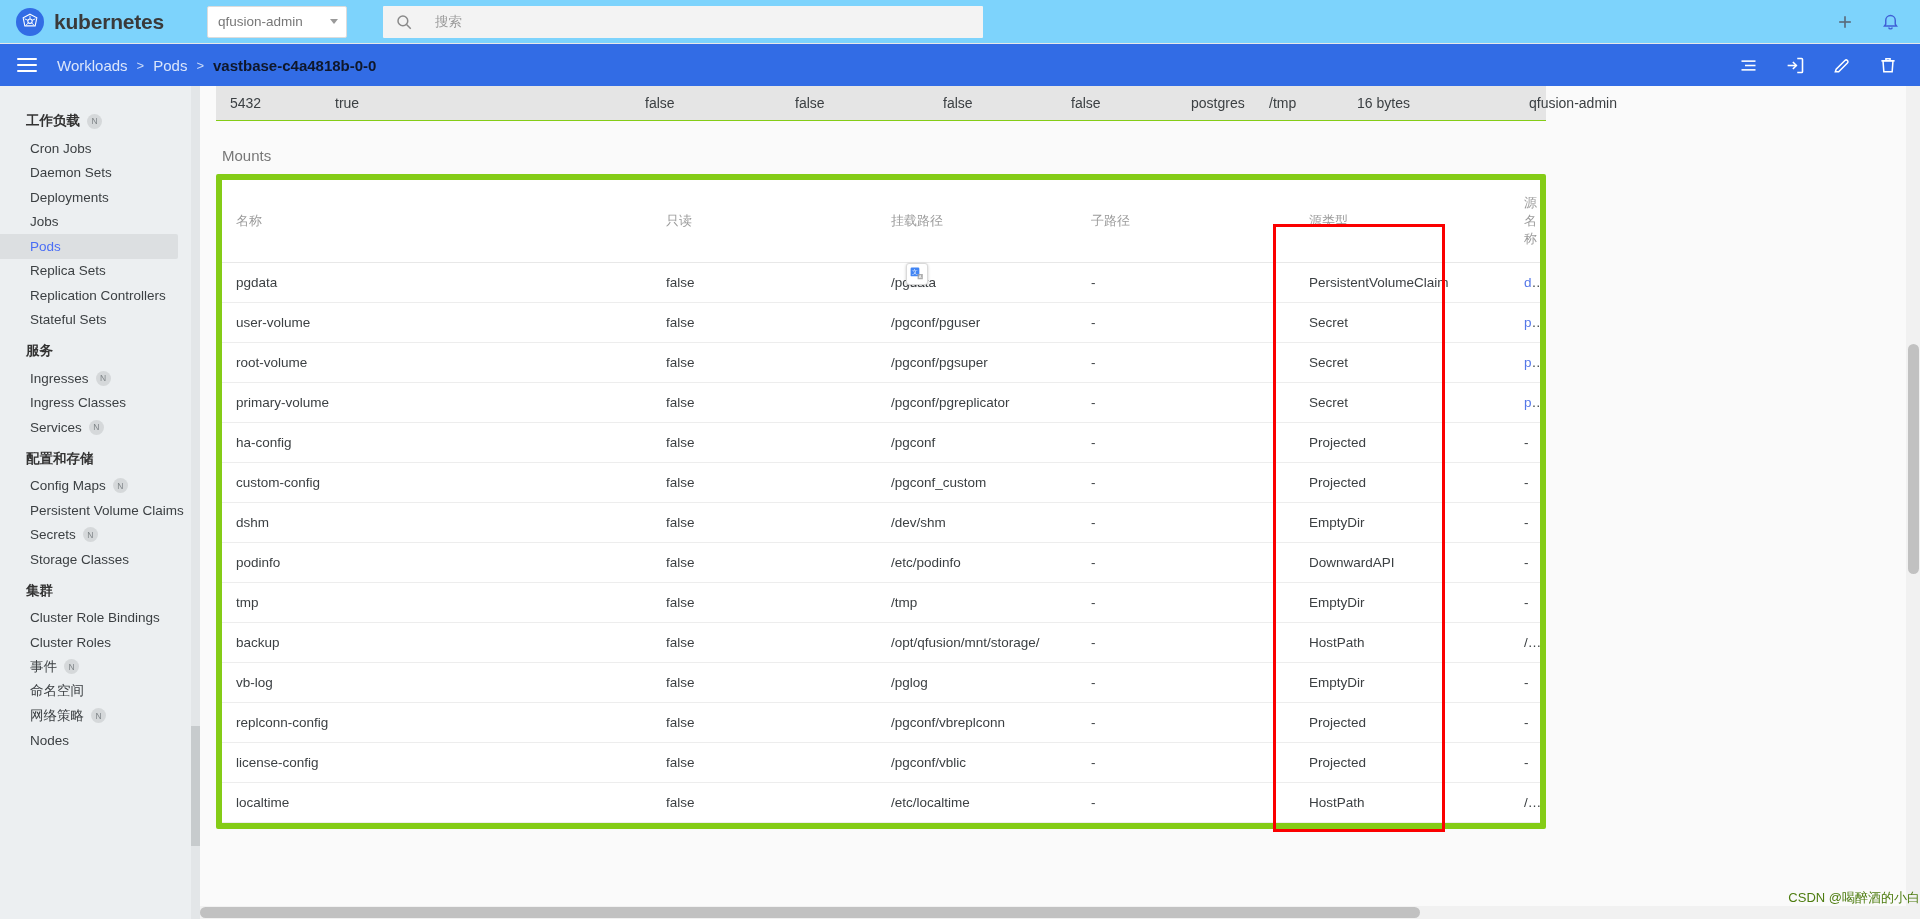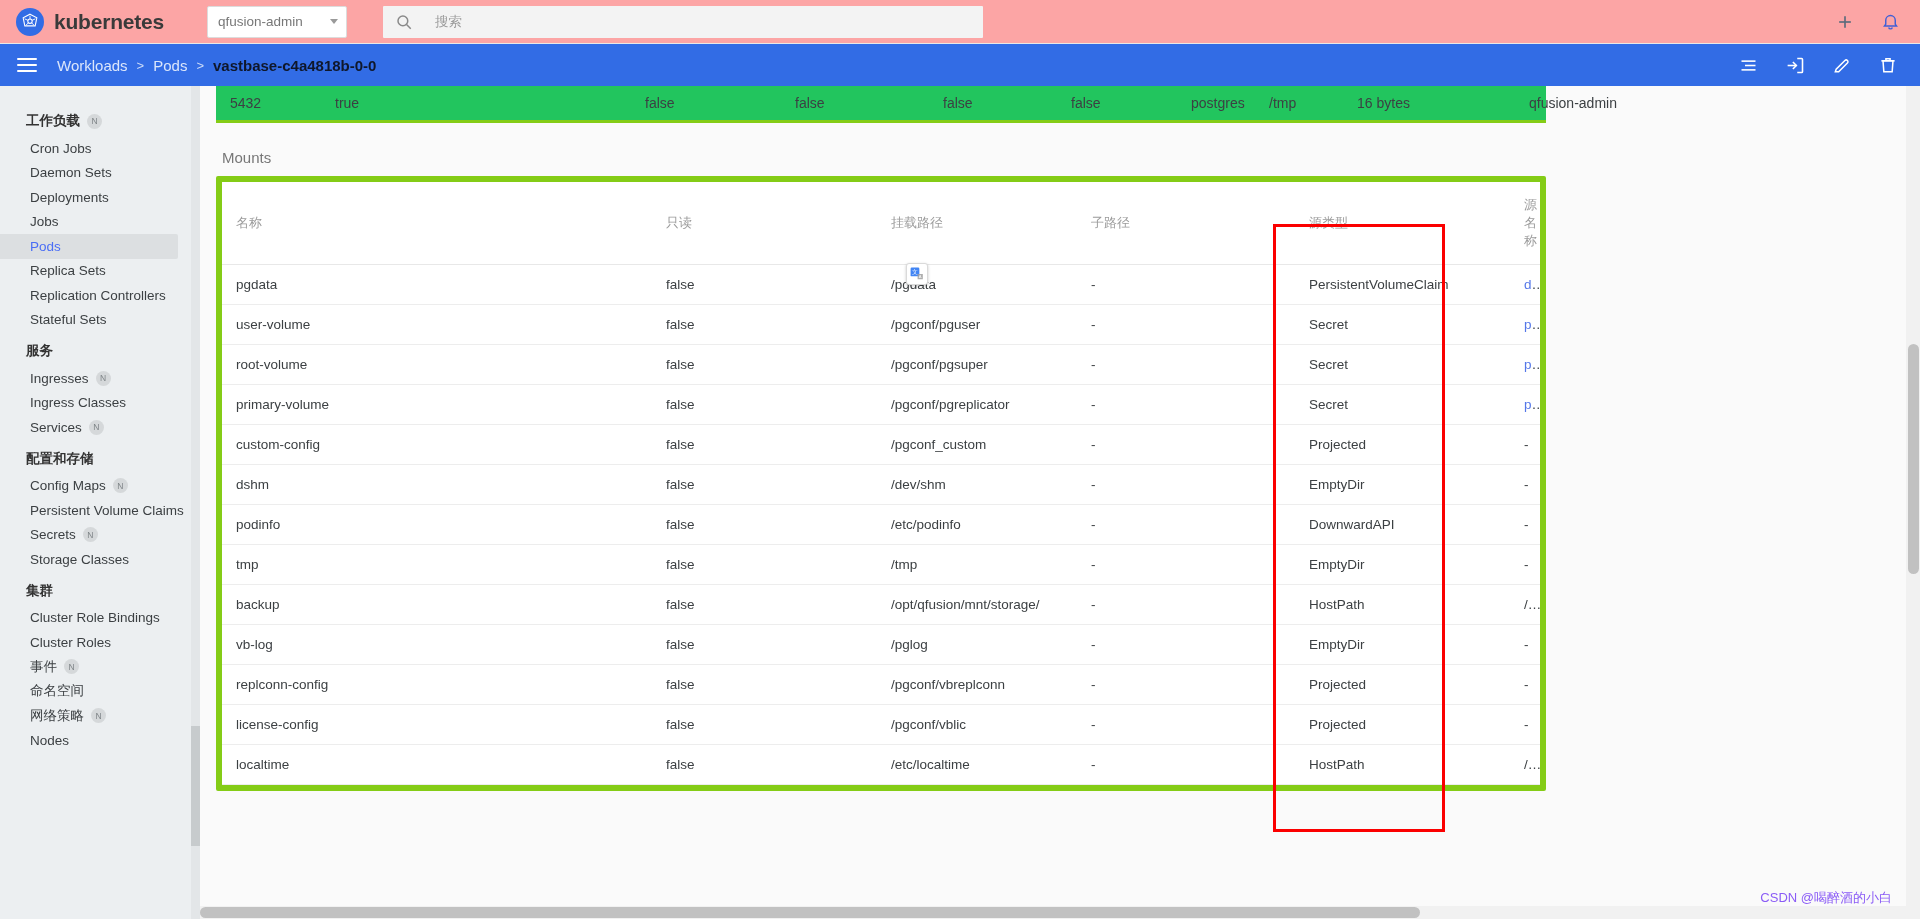--- a/index.html
+++ b/index.html
@@ -6,21 +6,21 @@
   html, body {
     margin: 0; padding: 0;
     width: 1920px; height: 919px;
     overflow: hidden;
     font-family: "Liberation Sans", sans-serif;
     background: #fff;
   }
   
   .topbar {
     height: 44px; width: 100%;
-    background: #fca5a5;
+    background: #7dd3fc;
     display: flex; align-items: center;
     border-bottom: 1px solid #e8e8e8;
     position: relative;
   }
   .brand { display: flex; align-items: center; margin-left: 16px; }
   .k8s-logo {
     width: 28px; height: 28px;
     border-radius: 50%;
     background: #326ce5;
     display: flex; align-items: center; justify-content: center;
@@ -133,22 +133,22 @@
   .main {
     flex: 1; background: #fafafa;
     position: relative;
     overflow: hidden;
   }
   .main-inner { padding: 0 24px 0 8px; }
 
   .toprow-table {
     width: 1330px;
     margin-left: 8px;
-    background: #22c55e;
-    border-bottom: 3px solid #84cc16;
+    background: #e5e5e5;
+    border-bottom: 1px solid #84cc16;
   }
   .toprow-table .r {
     display: flex; align-items: center;
     height: 34px;
     font-size: 14px; color: #3c4043;
     padding-left: 14px;
   }
   .toprow-table .c { flex: none; }
 
   .section-title {
@@ -238,22 +238,22 @@
     background: #e3e6e8;
   }
   .sb-vthumb-left {
     position: absolute; right: 0; top: 640px;
     width: 9px; height: 120px;
     background: #c7cbcd;
   }
 
   .watermark {
     position: absolute;
-    right: 28px; bottom: 12px;
-    font-size: 13px; color: #8b5cf6;
+    right: 0; bottom: 12px;
+    font-size: 13px; color: #4d7c0f;
     z-index: 60;
   }
 </style>
 </head>
 <body>
 
 <div class="topbar">
   <div class="brand">
     <div class="k8s-logo">
       <svg width="20" height="20" viewBox="0 0 24 24">
@@ -497,20 +497,28 @@
               </tr>
               <tr>
                 <td class="col-name">primary-volume</td>
                 <td class="col-ro">false</td>
                 <td class="col-path">/pgconf/pgreplicator</td>
                 <td class="col-sub">-</td>
                 <td class="col-stype">Secret</td>
                 <td class="col-sname link"><a href="#">pg-user-vastbase-c4a4818b</a></td>
               </tr>
               <tr>
+                <td class="col-name">ha-config</td>
+                <td class="col-ro">false</td>
+                <td class="col-path">/pgconf</td>
+                <td class="col-sub">-</td>
+                <td class="col-stype">Projected</td>
+                <td class="col-sname">-</td>
+              </tr>
+              <tr>
                 <td class="col-name">custom-config</td>
                 <td class="col-ro">false</td>
                 <td class="col-path">/pgconf_custom</td>
                 <td class="col-sub">-</td>
                 <td class="col-stype">Projected</td>
                 <td class="col-sname">-</td>
               </tr>
               <tr>
                 <td class="col-name">dshm</td>
                 <td class="col-ro">false</td>

